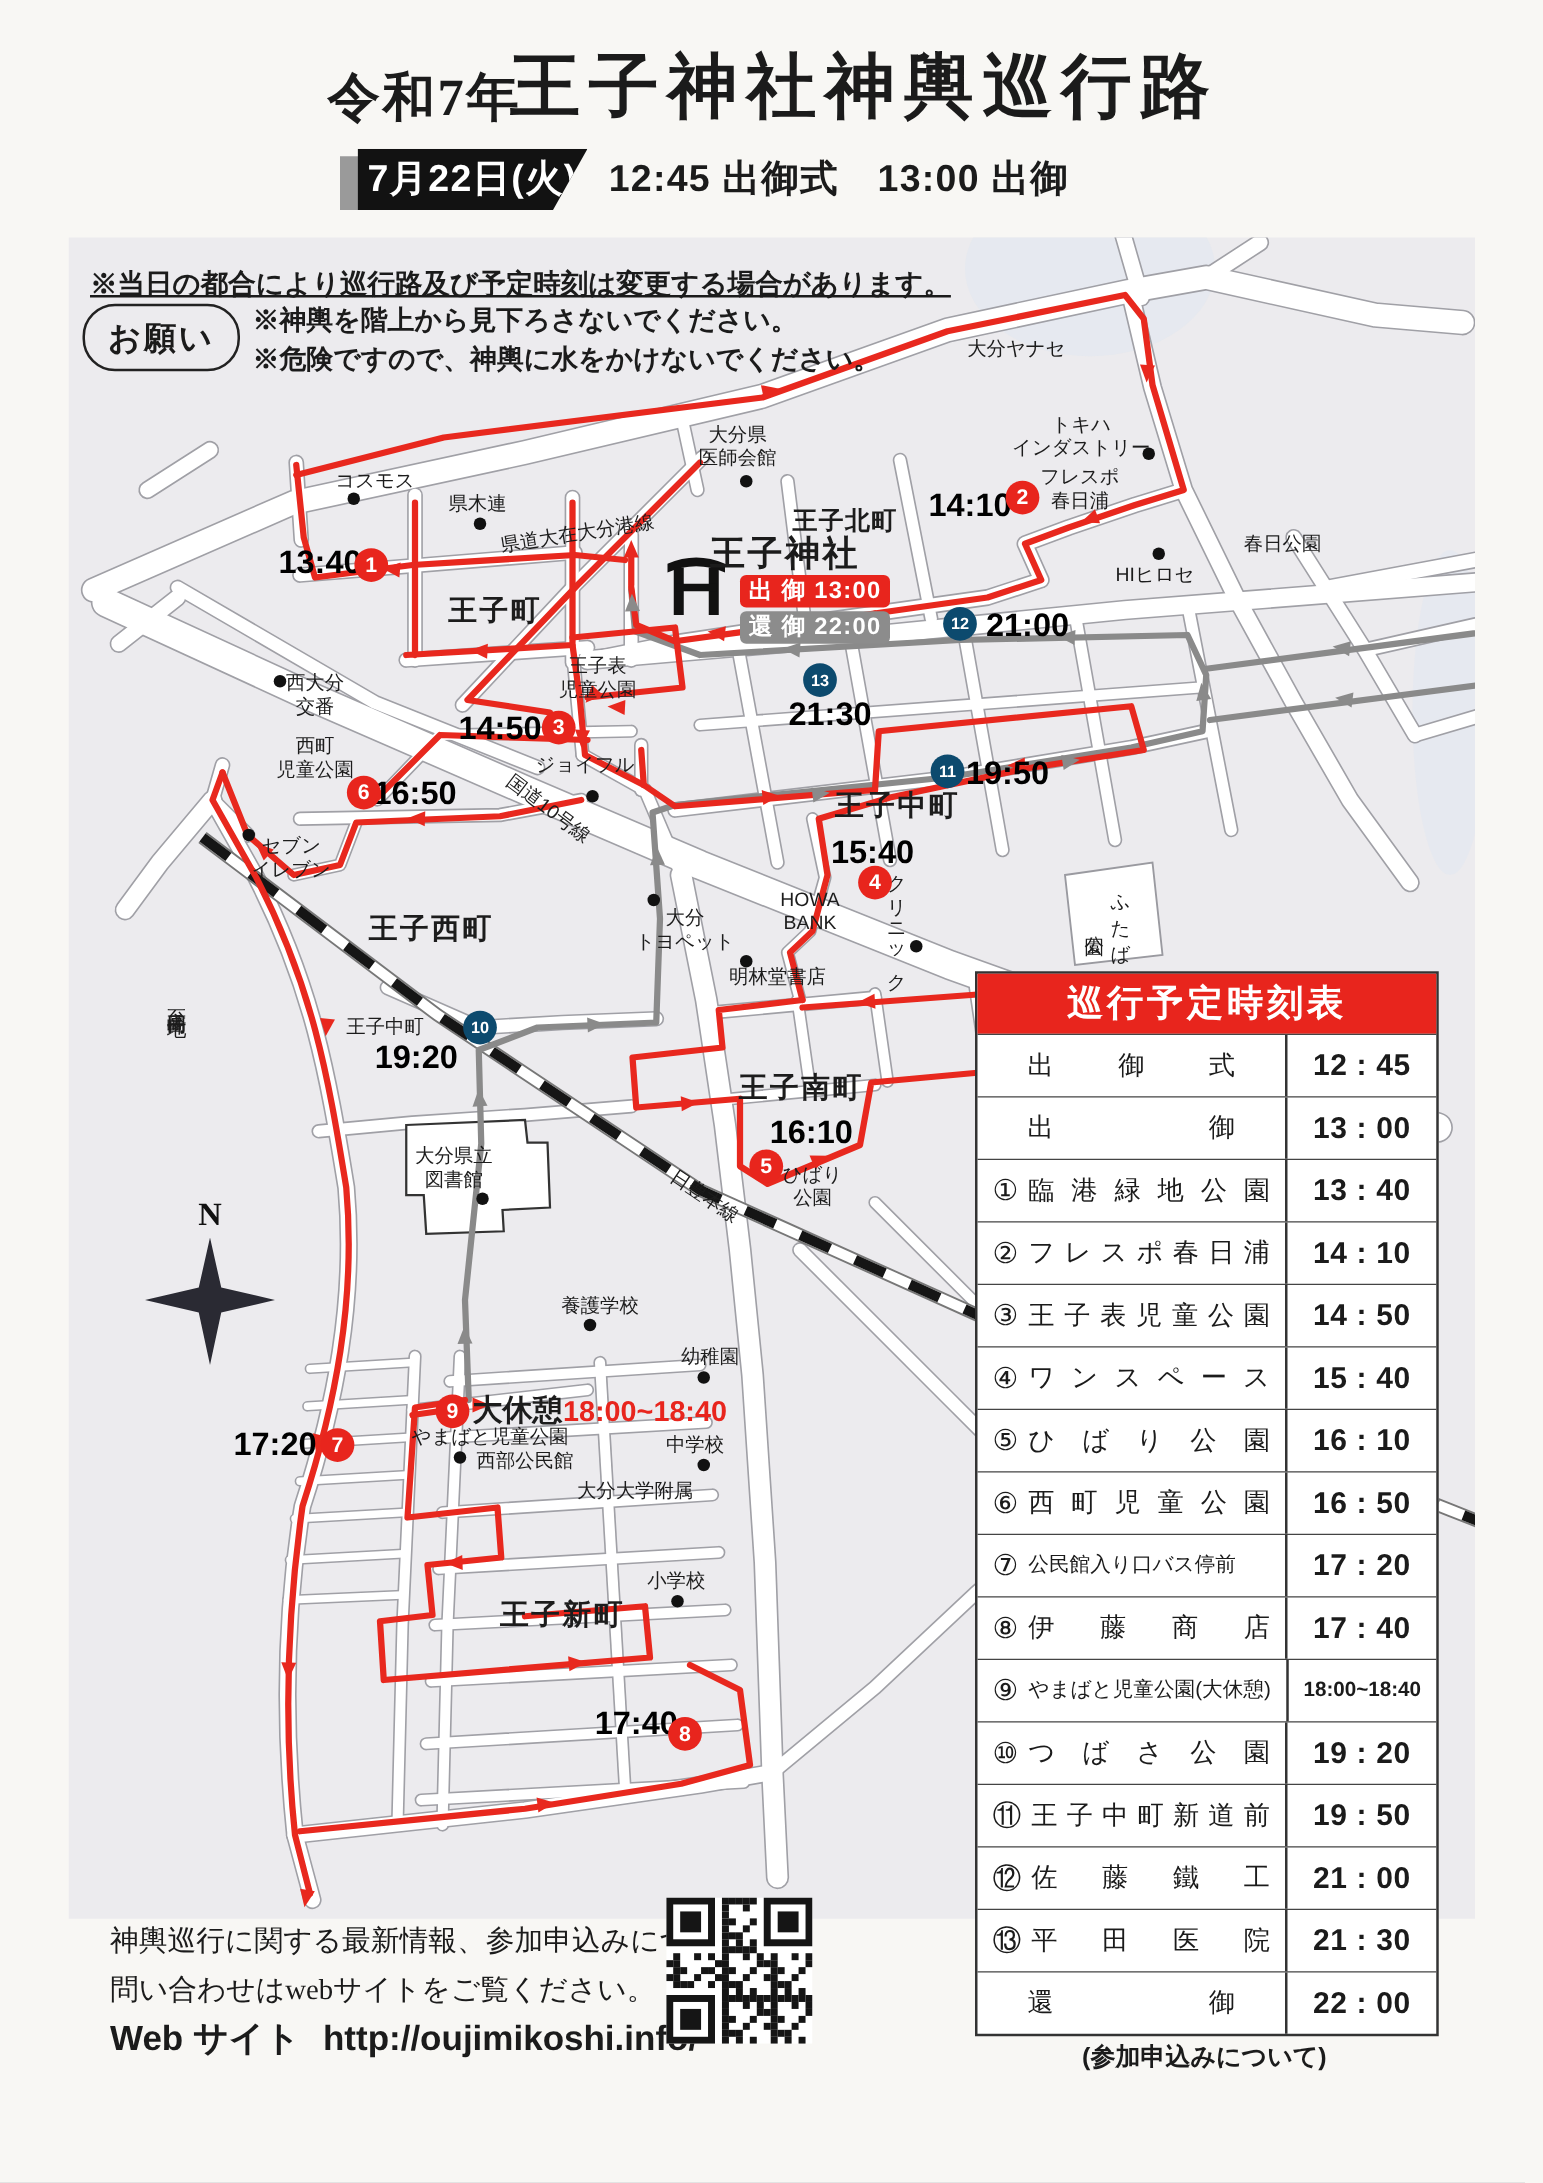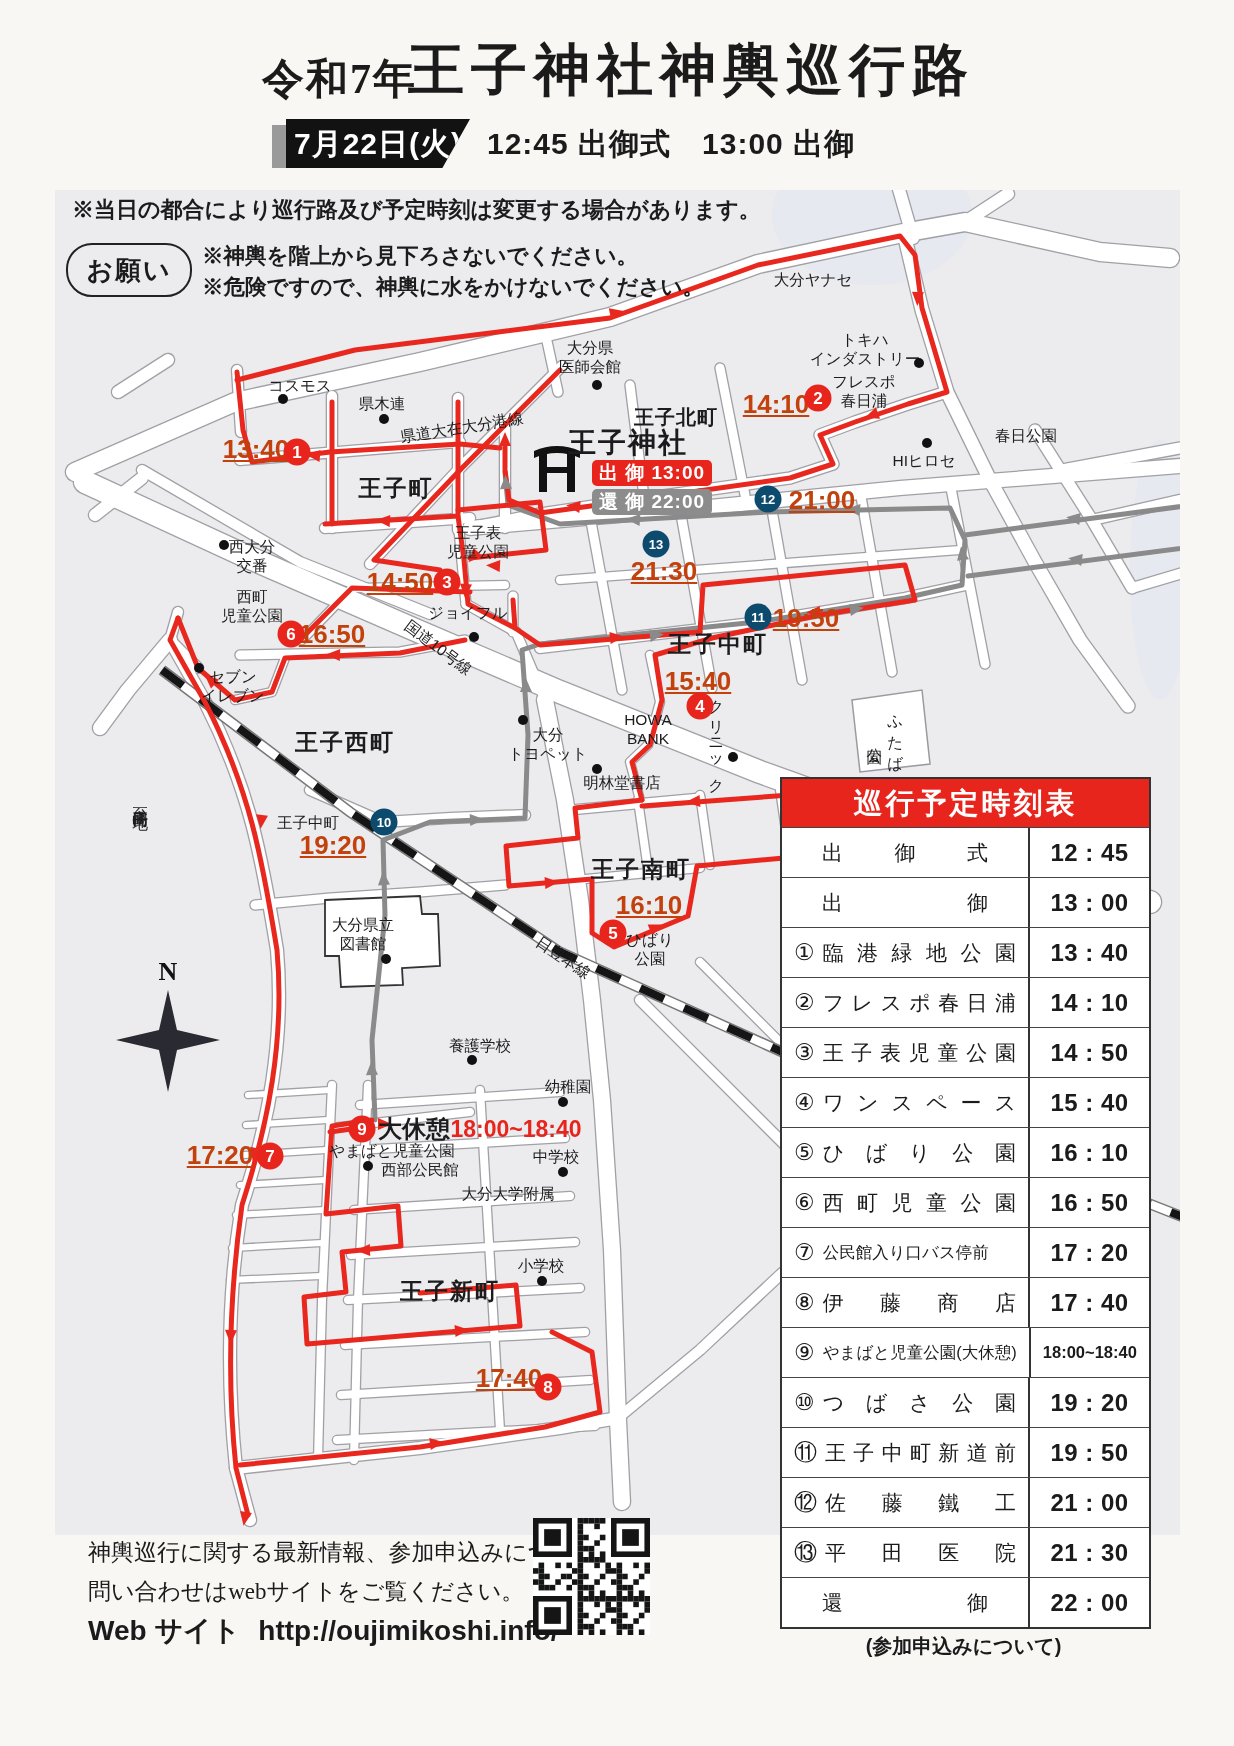--- a/index.html
+++ b/index.html
@@ -7,32 +7,32 @@
         font-family:"Liberation Sans",sans-serif;color:#1b1b1b;overflow:hidden;}
   
   .era{position:absolute;left:262px;top:58px;font:600 42px/1 "Liberation Serif",serif;letter-spacing:2px;}
   .main-title{position:absolute;left:408px;top:40px;font:bold 56px/1.1 "Liberation Serif",serif;letter-spacing:7px;}
   .date-shadow{position:absolute;left:272px;top:125px;width:18px;height:43px;background:#9a9a9a;}
   .date-banner{position:absolute;left:286px;top:119px;width:184px;height:49px;background:#121212;color:#fff;
         font:bold 30px/49px "Liberation Sans",sans-serif;text-align:center;letter-spacing:1px;
         clip-path:polygon(0 0,100% 0,85% 100%,0 100%);}
   .schedule-line{position:absolute;left:487px;top:119px;height:49px;font:bold 30px/49px "Liberation Sans",sans-serif;letter-spacing:1px;}
   
-  .notice-main{position:absolute;left:72px;top:197px;font:600 22px/1.2 "Liberation Sans",sans-serif;z-index:5;}
+  .notice-main{position:absolute;left:72px;top:214px;font:600 22px/1.2 "Liberation Sans",sans-serif;z-index:5;text-decoration:underline;}
   .request-pill{position:absolute;left:66px;top:243px;width:122px;height:50px;border:2.5px solid #222;border-radius:26px;
         font:bold 26px/50px "Liberation Sans",sans-serif;text-align:center;letter-spacing:2px;background:transparent;z-index:5;}
   .request-line{position:absolute;left:202px;font:600 21.5px/1.2 "Liberation Sans",sans-serif;z-index:5;}
   #req1{top:244px;} #req2{top:275px;}
   
   #map-svg{position:absolute;left:0;top:0;z-index:1;}
   .ml{position:absolute;transform:translate(-50%,-50%);font:15.5px/1.2 "Liberation Sans",sans-serif;color:#1c1c1c;
       white-space:pre;text-align:center;z-index:3;}
   .ml.srf{font:bold 23px/1.1 "Liberation Serif",serif;letter-spacing:2px;}
   .ml.srfsm{font:bold 20px/1.1 "Liberation Serif",serif;letter-spacing:1px;}
-  .ml.red{color:#c2410c;font:bold 26px/1 "Liberation Sans",sans-serif;text-decoration:underline;}
+  .ml.red{color:#000000;font:bold 26px/1 "Liberation Sans",sans-serif;}
   .ml.redsm{color:#e8251d;font:bold 23px/1 "Liberation Sans",sans-serif;}
   .ml.blk{font:bold 24px/1 "Liberation Sans",sans-serif;}
   .ml.v{writing-mode:vertical-rl;letter-spacing:2px;}
   .dot{position:absolute;width:10px;height:10px;background:#111;border-radius:50%;transform:translate(-50%,-50%);z-index:3;}
   .stop{position:absolute;width:27px;height:27px;border-radius:50%;transform:translate(-50%,-50%);color:#fff;
         font:bold 17px/27px "Liberation Sans",sans-serif;text-align:center;z-index:4;}
   .stop.r{background:#e8251d;} .stop.b{background:#0c4a6e;} .stop.two{font-size:13px;}
   .badge{position:absolute;width:120px;height:26px;border-radius:5px;color:#fff;text-align:center;
         font:bold 19px/26px "Liberation Sans",sans-serif;letter-spacing:1px;z-index:4;}
   #badge-depart{left:592px;top:460px;background:#e8251d;}

